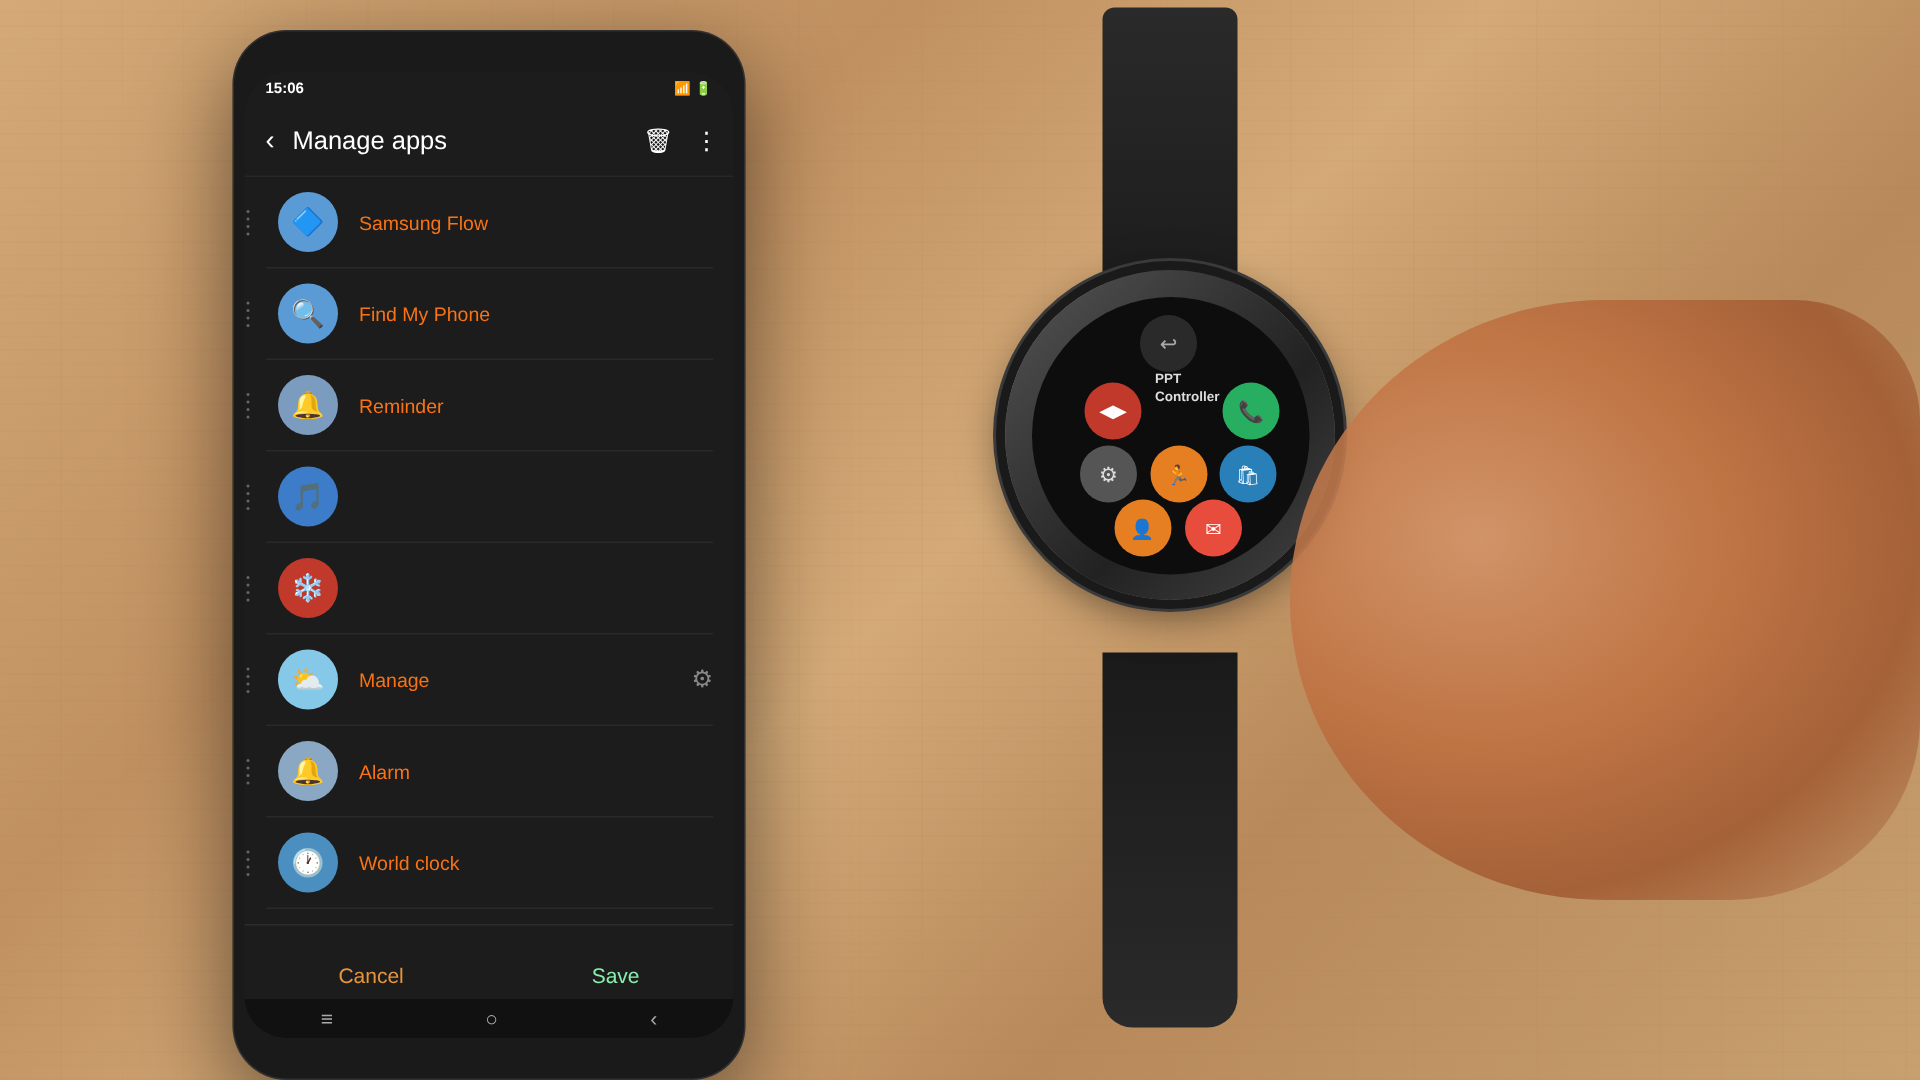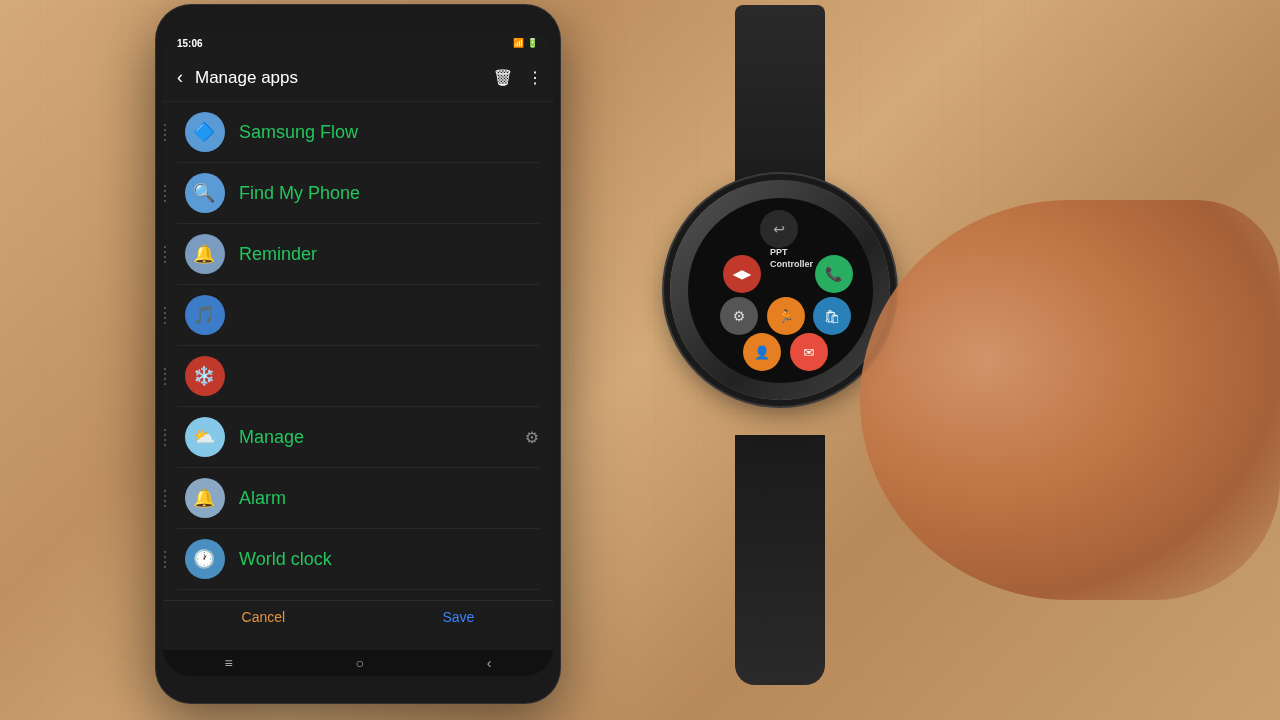--- a/index.html
+++ b/index.html
@@ -31,22 +31,22 @@
           rgba(160,110,50,0.04) 8px,
           rgba(160,110,50,0.04) 9px
         ),
         linear-gradient(135deg, #d4aa78 0%, #c09060 30%, #d4aa78 50%, #b8895a 70%, #c8a070 100%);
     }
 
     
     .phone {
       position: absolute;
       left: 155px;
-      top: 4px;
-      width: 406px;
+      top: 20px;
+      width: 342px;
       height: 700px;
       background: #1a1a1a;
       border-radius: 36px;
       box-shadow: 
         0 20px 60px rgba(0,0,0,0.5),
         inset 0 0 0 1px rgba(255,255,255,0.1);
       overflow: hidden;
     }
 
     .phone-screen {
@@ -159,56 +159,56 @@
       height: 40px;
       border-radius: 50%;
       display: flex;
       align-items: center;
       justify-content: center;
       font-size: 20px;
       flex-shrink: 0;
     }
 
     .app-name {
-      color: #22c55e;
-      font-size: 18px;
+      color: #f97316;
+      font-size: 13px;
       flex: 1;
     }
 
     .settings-icon-btn {
       color: #888;
       font-size: 16px;
       cursor: pointer;
     }
 
     .divider-line {
       height: 1px;
       background: rgba(255,255,255,0.06);
       margin: 0 14px;
     }
 
     
     .bottom-bar {
       height: 50px;
       background: #1c1c1c;
       display: flex;
-      align-items: flex-start;
+      align-items: flex-end;
       justify-content: space-around;
       border-top: 1px solid rgba(255,255,255,0.08);
       flex-shrink: 0;
     }
     .bottom-btn {
       color: #e8943a;
       font-size: 14px;
       font-weight: 500;
       cursor: pointer;
       padding: 8px 30px;
     }
     .bottom-btn.save {
-      color: #3b82f6;
+      color: #86efac;
     }
 
     .nav-bar {
       height: 26px;
       background: #111;
       display: flex;
       align-items: center;
       justify-content: space-around;
       flex-shrink: 0;
     }

